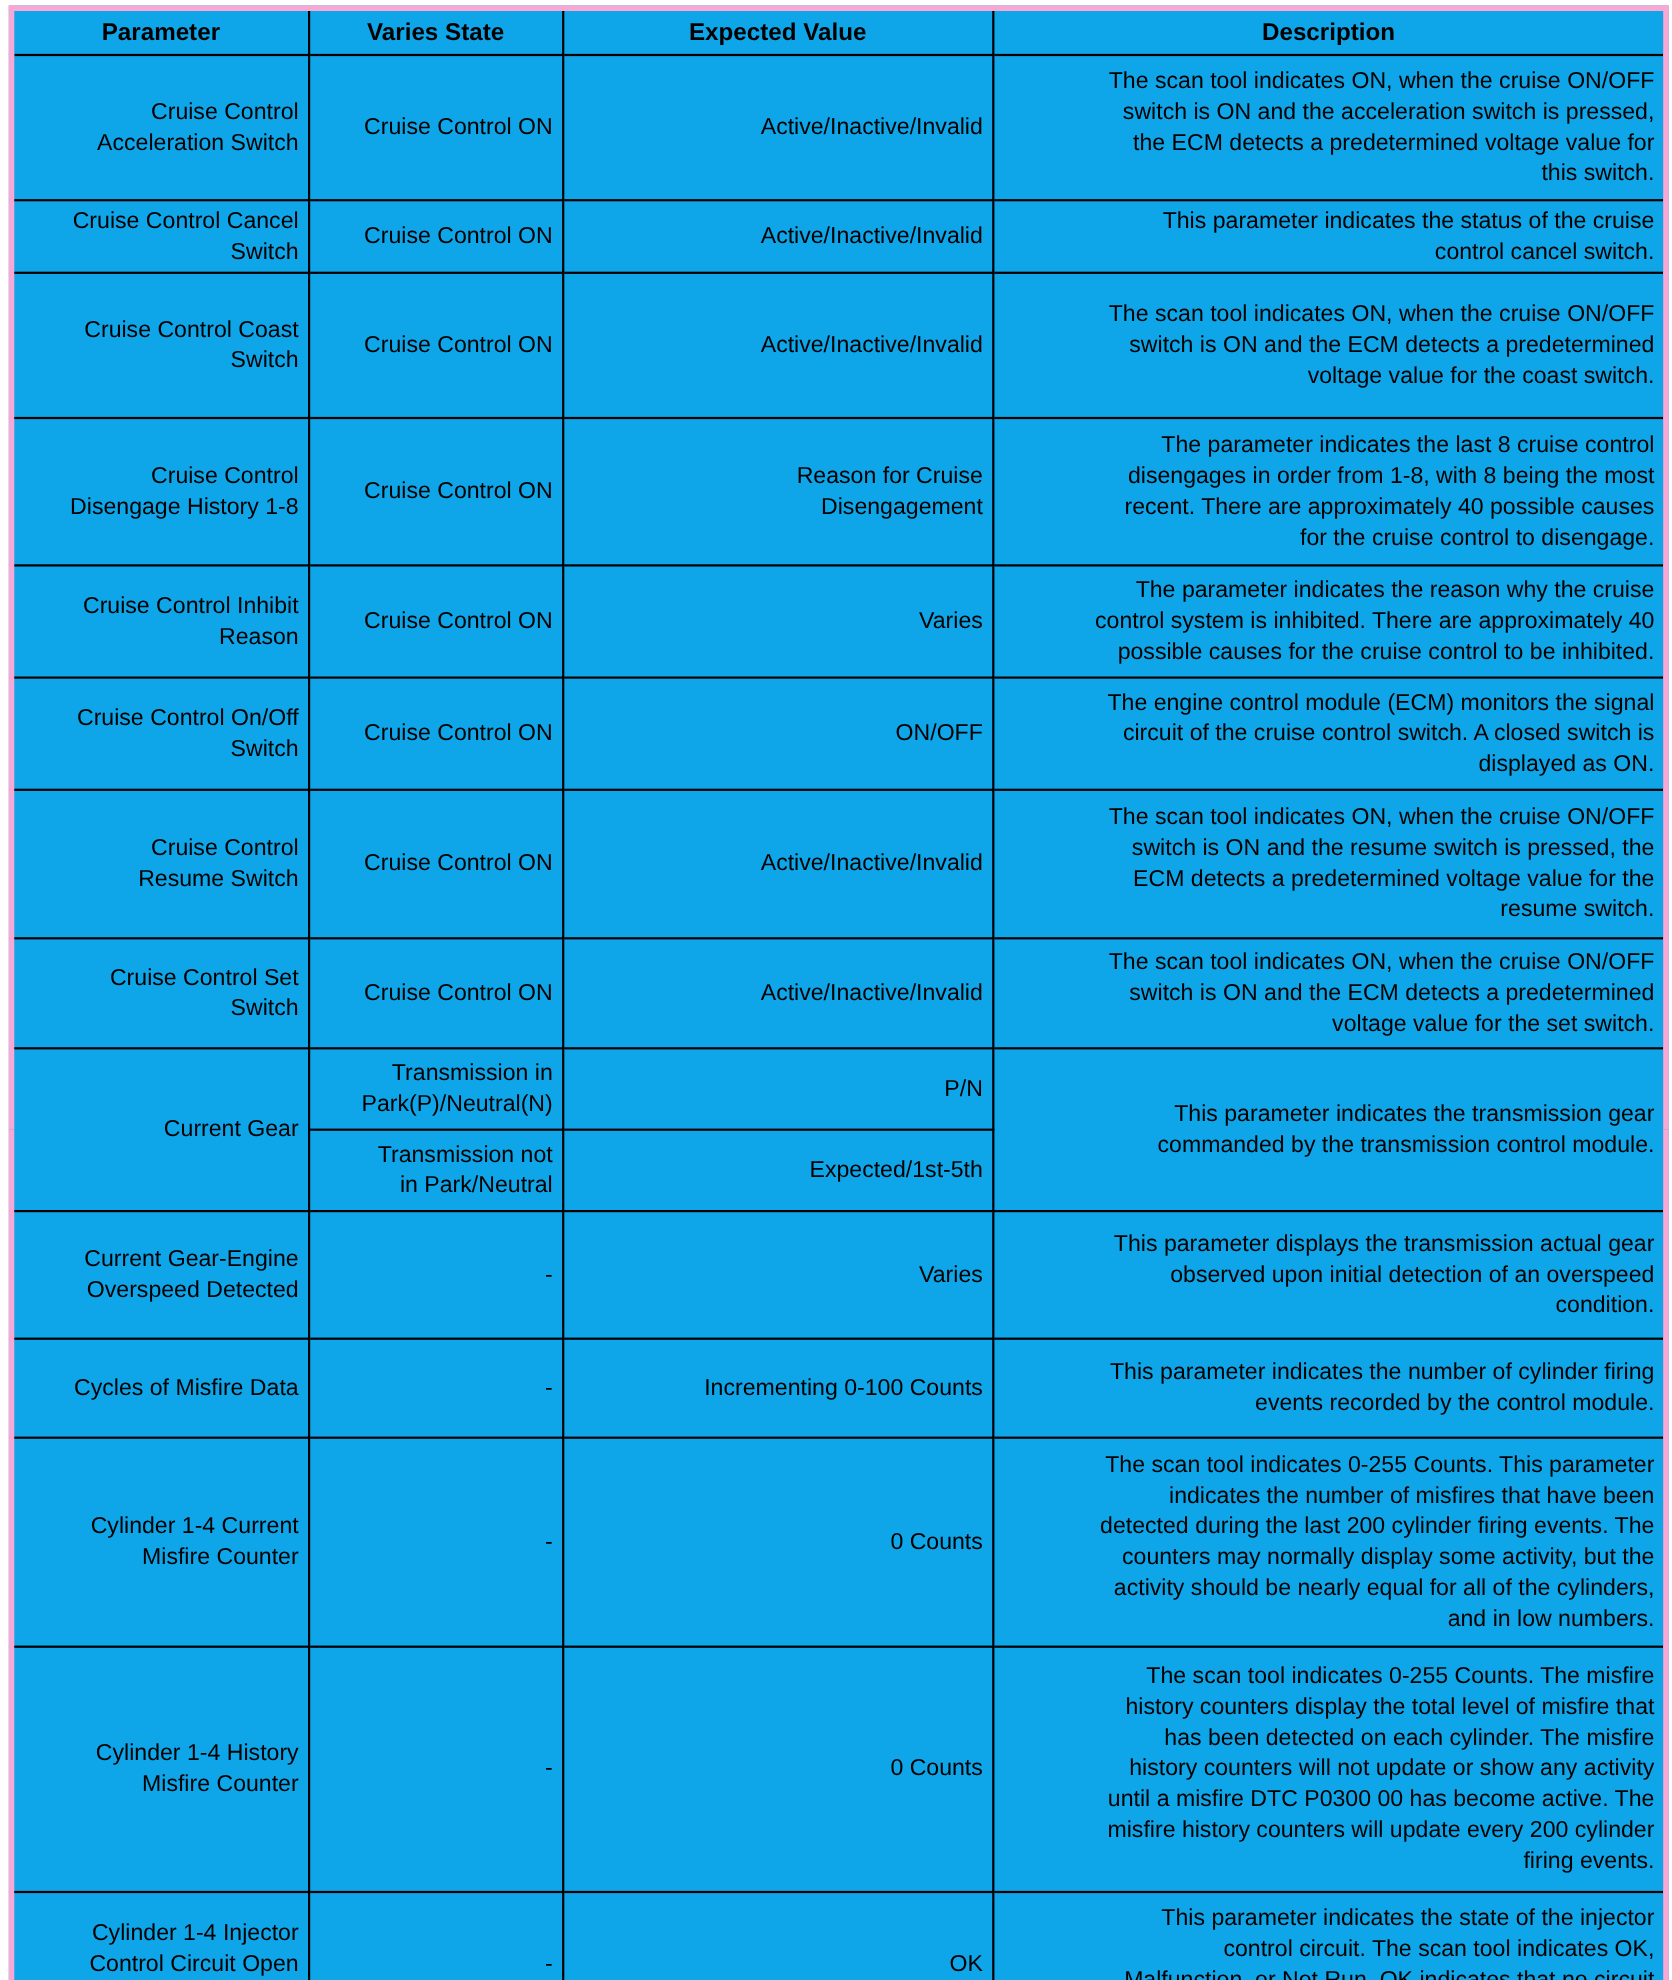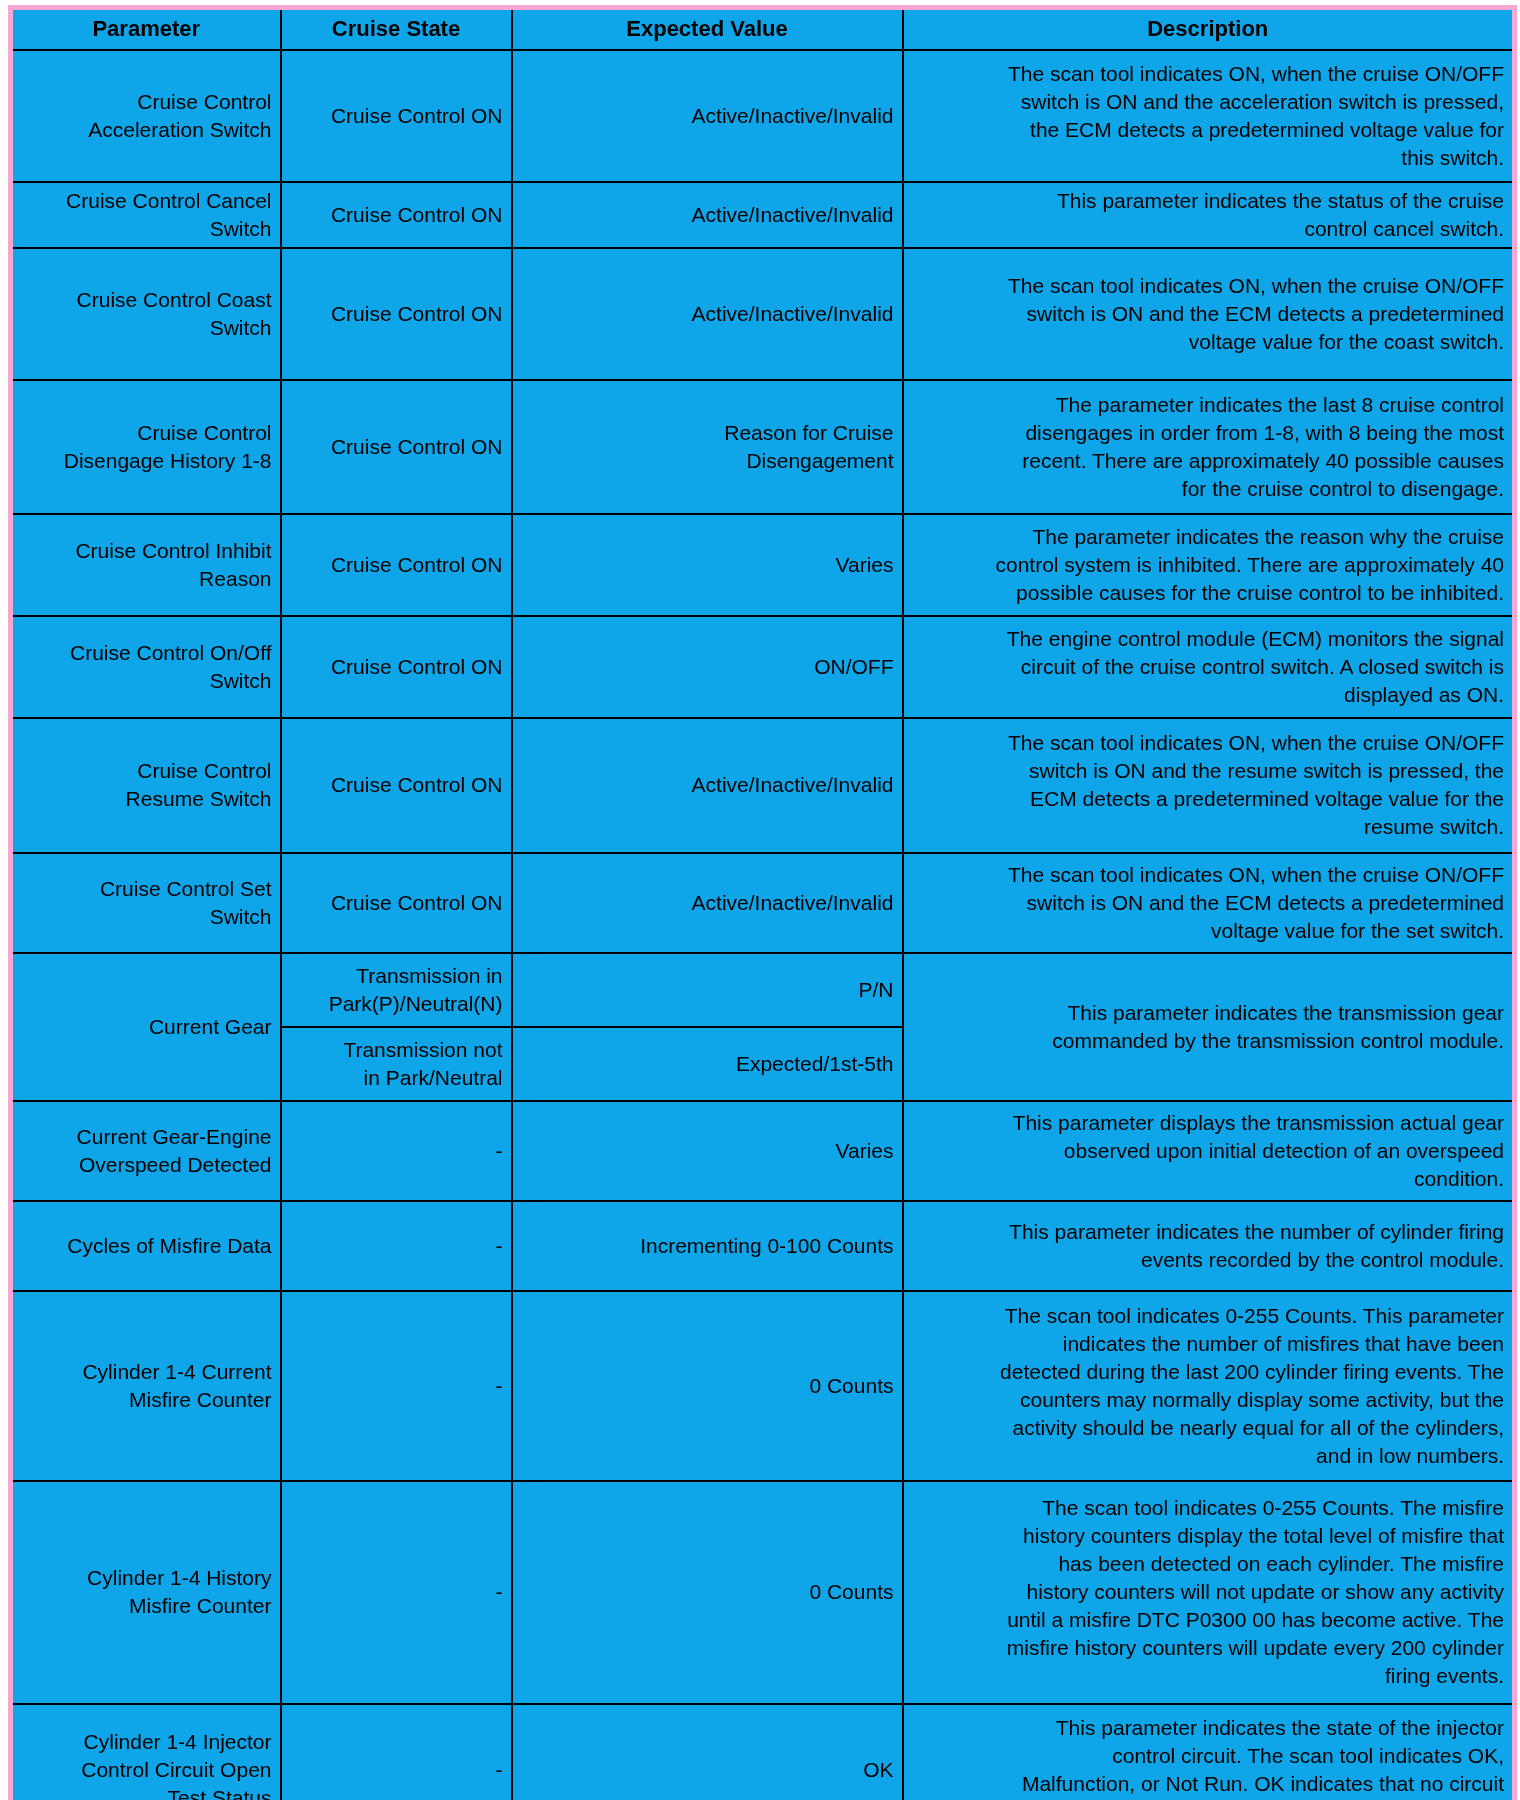--- a/index.html
+++ b/index.html
@@ -50,21 +50,21 @@
   <table class="params">
     <colgroup>
       <col style="width:270px">
       <col style="width:231px">
       <col style="width:391px">
       <col style="width:612px">
     </colgroup>
     <thead>
       <tr style="height:42px">
         <th>Parameter</th>
-        <th>Cruise State</th>
+        <th>Varies State</th>
         <th>Expected Value</th>
         <th>Description</th>
       </tr>
     </thead>
     <tbody>
       <tr style="height:132px">
         <td>Cruise Control
 Acceleration Switch</td>
         <td>Cruise Control ON</td>
         <td>Active/Inactive/Invalid</td>
@@ -144,21 +144,21 @@
 Park(P)/Neutral(N)</td>
         <td>P/N</td>
         <td rowspan="2">This parameter indicates the transmission gear
 commanded by the transmission control module.</td>
       </tr>
       <tr style="height:74px">
         <td>Transmission not
 in Park/Neutral</td>
         <td>Expected/1st-5th</td>
       </tr>
-      <tr style="height:100px">
+      <tr style="height:116px">
         <td>Current Gear-Engine
 Overspeed Detected</td>
         <td>-</td>
         <td>Varies</td>
         <td>This parameter displays the transmission actual gear
 observed upon initial detection of an overspeed
 condition.</td>
       </tr>
       <tr style="height:90px">
         <td>Cycles of Misfire Data</td>

